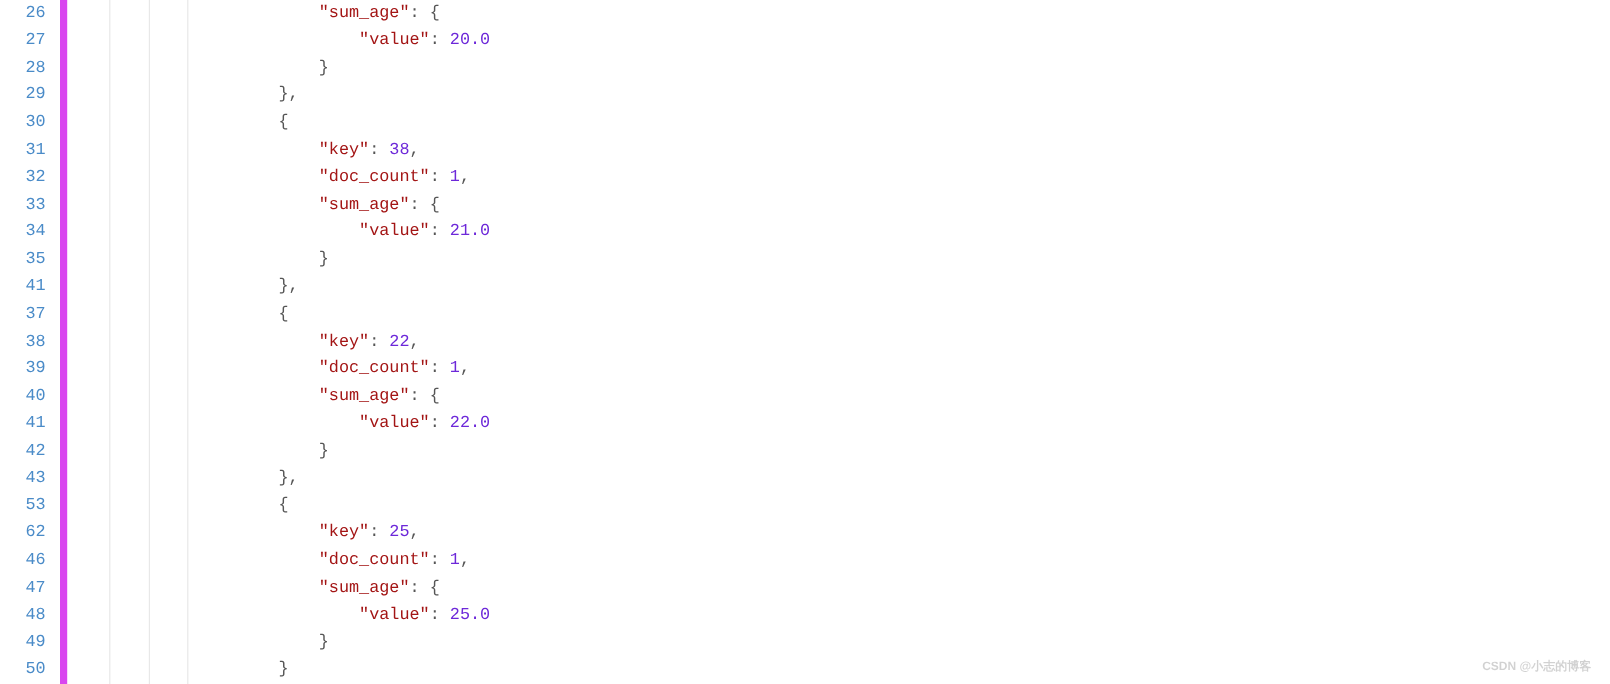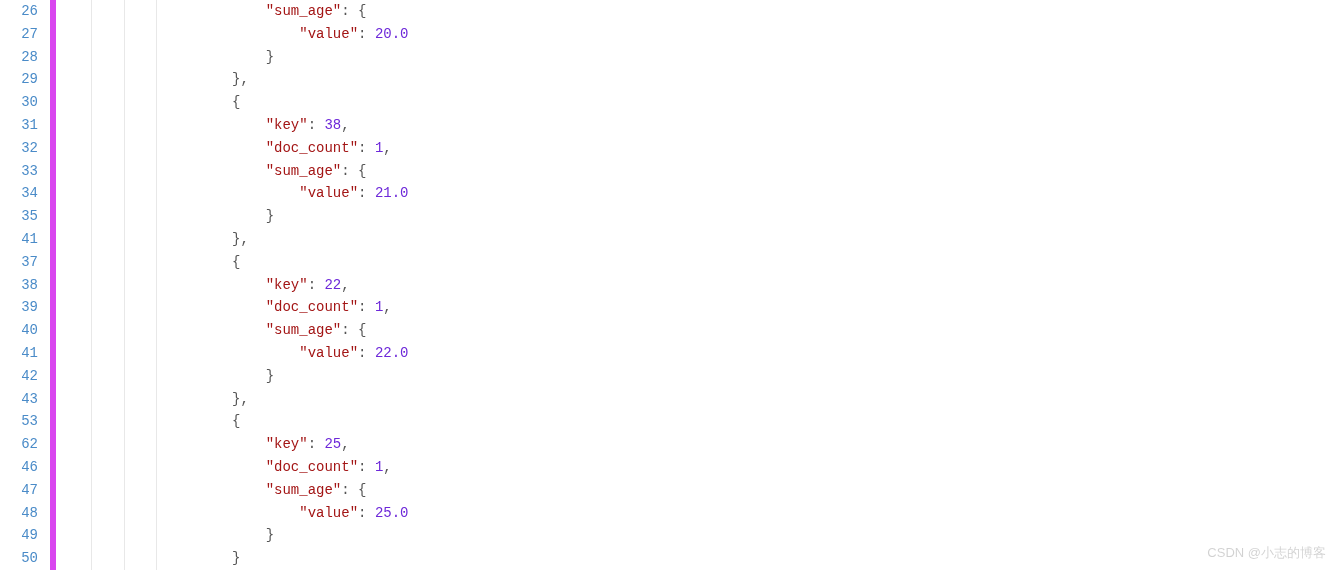--- a/index.html
+++ b/index.html
@@ -53,22 +53,23 @@
     .g3 { left: 100px; }
     .tok-str { color: #a31515; }
     .tok-num { color: #6d28d9; }
     .tok-punc { color: #555; }
     .watermark {
       position: absolute;
       right: 16px;
       bottom: 8px;
       color: rgba(0,0,0,0.18);
       font-family: Arial, sans-serif;
-      font-size: 13px;
+      font-size: 10px;
       pointer-events: none;
+      font-weight: bold;
     }
   </style>
 </head>
 <body>
 
 <div class="code-editor">
   <div class="gutter" id="gutter">
       <div class="ln">26</div>
       <div class="ln">27</div>
       <div class="ln">28</div>

